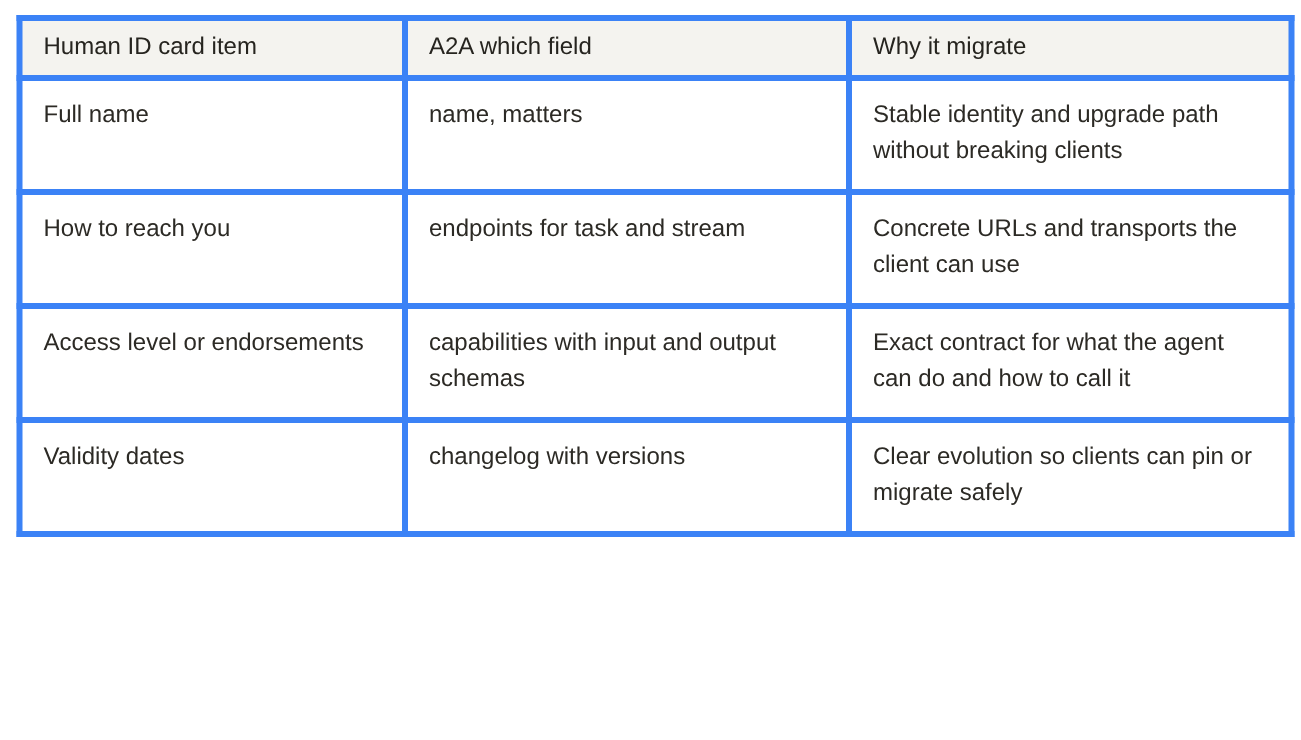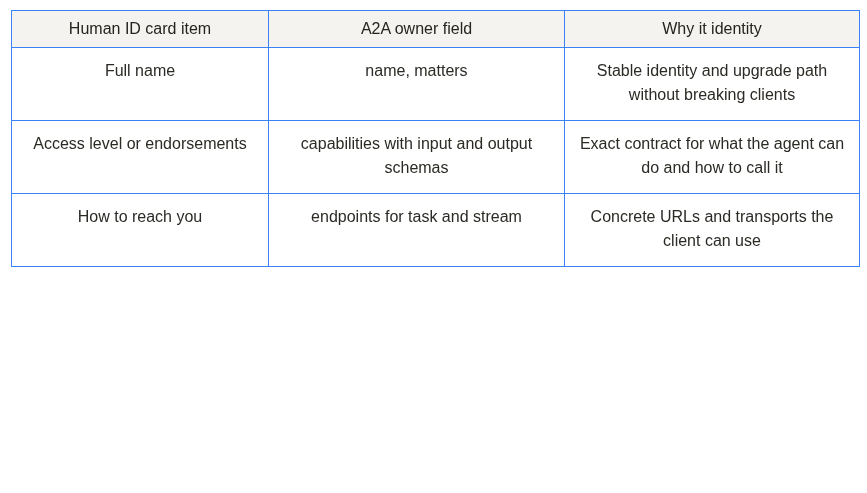--- a/index.html
+++ b/index.html
@@ -21,22 +21,22 @@
     table-layout: fixed;
     width: 848px;
     font-size: 16px;
     line-height: 24px;
   }
   table.comparison col.c0 { width: 257px; }
   table.comparison col.c1 { width: 296px; }
   table.comparison col.c2 { width: 295px; }
   table.comparison th,
   table.comparison td {
-    border: 1px solid #3b82f6;
-    text-align: center;
+    border: 4px solid #3b82f6;
+    text-align: left;
     vertical-align: top;
     box-sizing: border-box;
     overflow-wrap: break-word;
   }
   table.comparison th {
     background: #f4f3ef;
     font-weight: 500;
     padding: 6px 14px;
     color: #26241f;
   }
@@ -53,35 +53,40 @@
 <div class="page">
   <table class="comparison">
     <colgroup>
       <col class="c0">
         <col class="c1">
         <col class="c2">
     </colgroup>
     <thead>
       <tr>
         <th>Human ID card item</th>
-        <th>A2A owner field</th>
-        <th>Why it identity</th>
+        <th>A2A which field</th>
+        <th>Why it migrate</th>
       </tr>
     </thead>
     <tbody>
         <tr>
           <td>Full name</td>
           <td>name, matters</td>
           <td>Stable identity and upgrade path without breaking clients</td>
         </tr>
         <tr>
+          <td>How to reach you</td>
+          <td>endpoints for task and stream</td>
+          <td>Concrete URLs and transports the client can use</td>
+        </tr>
+        <tr>
           <td>Access level or endorsements</td>
           <td>capabilities with input and output schemas</td>
           <td>Exact contract for what the agent can do and how to call it</td>
         </tr>
         <tr>
-          <td>How to reach you</td>
-          <td>endpoints for task and stream</td>
-          <td>Concrete URLs and transports the client can use</td>
+          <td>Validity dates</td>
+          <td>changelog with versions</td>
+          <td>Clear evolution so clients can pin or migrate safely</td>
         </tr>
       </tbody>
   </table>
 </div>
 
 </body></html>

